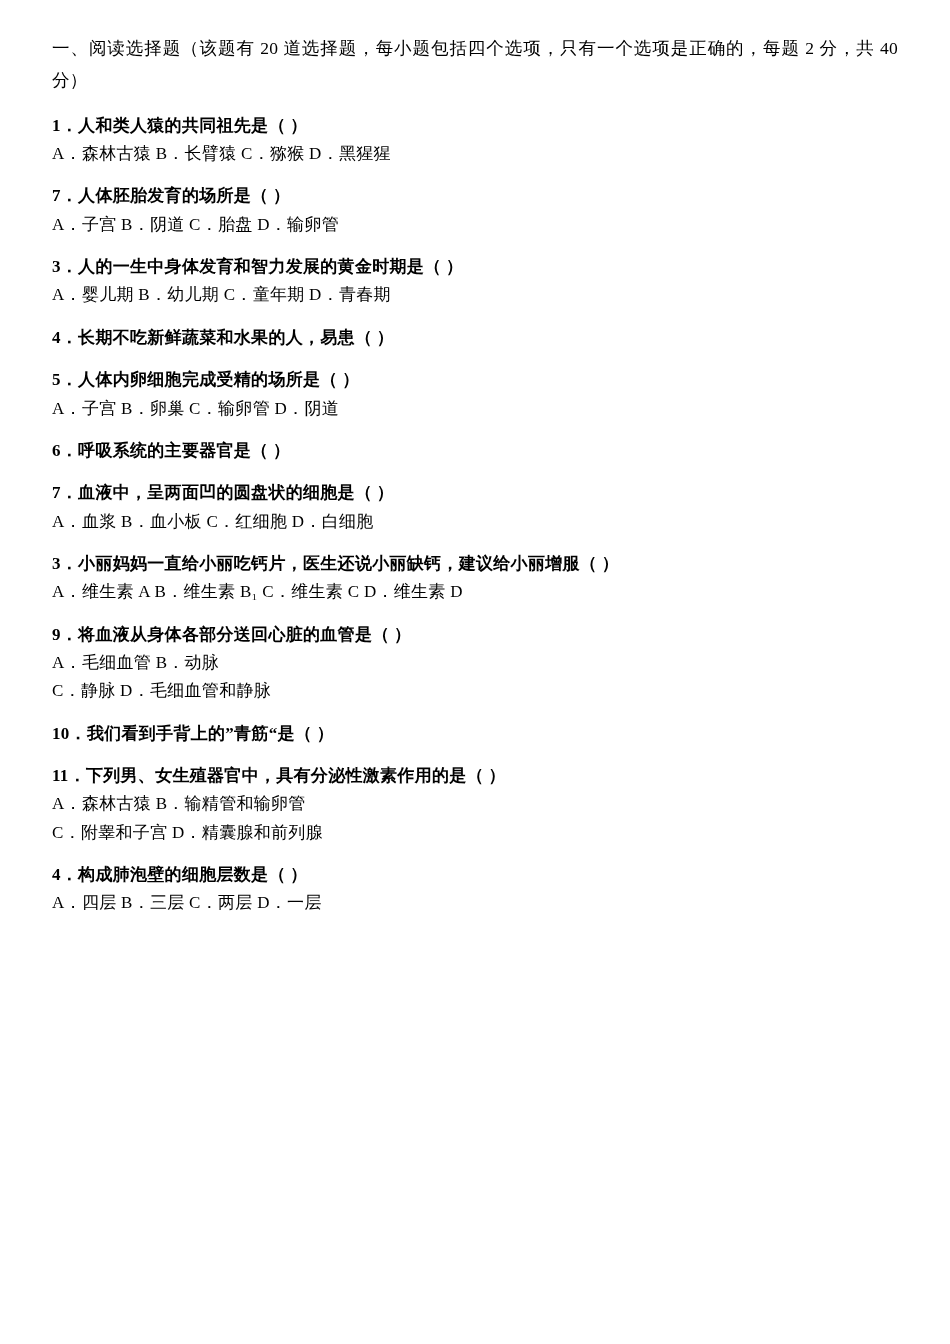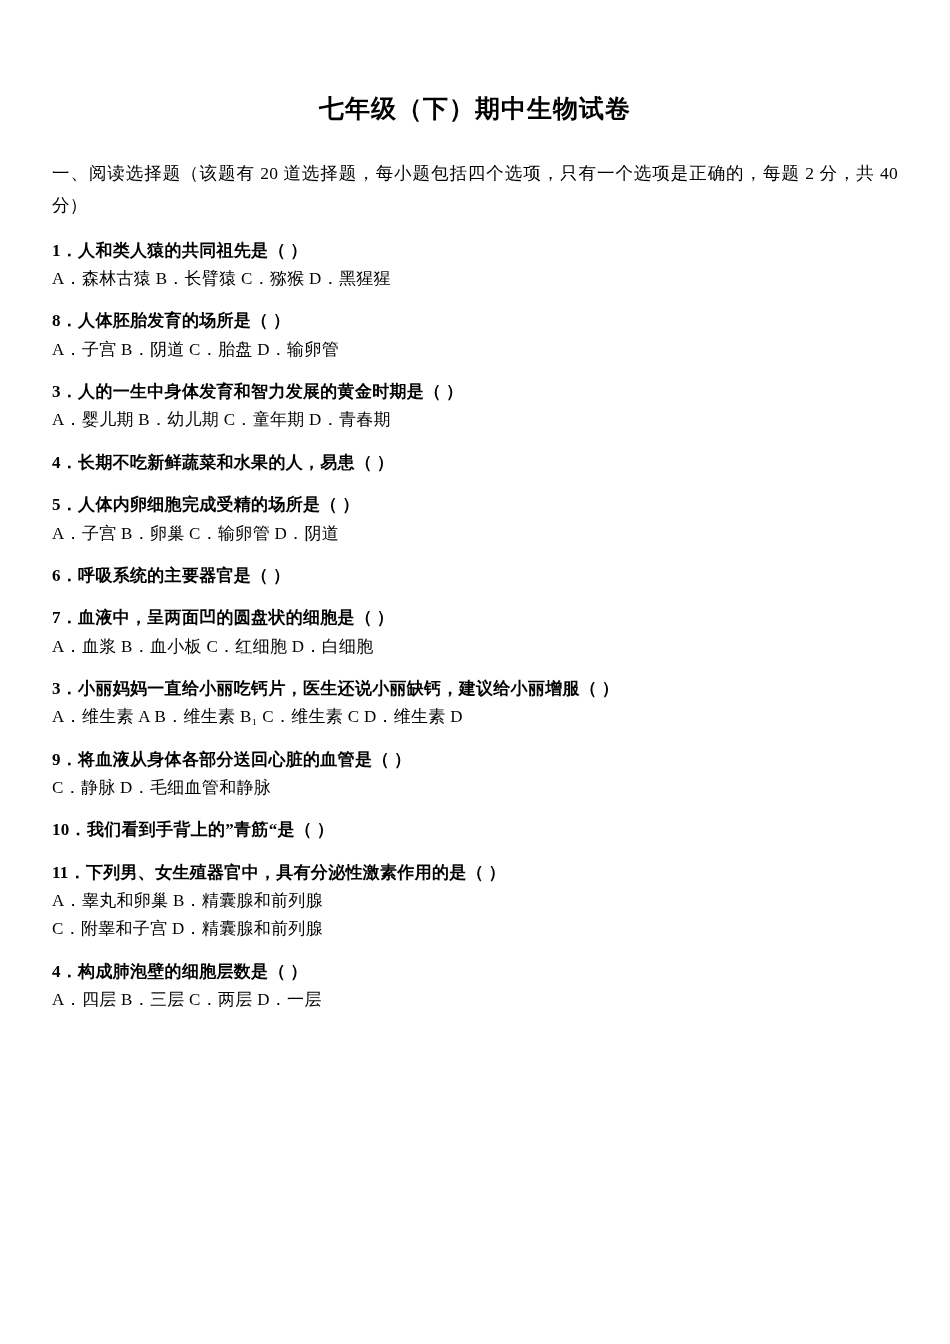--- a/index.html
+++ b/index.html
@@ -49,54 +49,54 @@
     line-height: 1.55;
     margin-top: 2px;
     letter-spacing: 0.3px;
   }
 </style>
 </head>
 <body>
 
 <div class="page">
 
-  <div class="doc-title">七年级（下）期中生物试卷</div>
 
   <div class="section-head">一、阅读选择题（该题有 20 道选择题，每小题包括四个选项，只有一个选项是正确的，每题 2 分，共 40 分）</div>
 
   <div>
 
     <div class="q-line">1．人和类人猿的共同祖先是（      ）</div>
     <div class="opt-line">A．森林古猿 B．长臂猿  C．猕猴 D．黑猩猩</div>
 
-    <div class="q-line">8．人体胚胎发育的场所是（      ）</div>
+    <div class="q-line">7．人体胚胎发育的场所是（      ）</div>
     <div class="opt-line">A．子宫 B．阴道 C．胎盘 D．输卵管</div>
 
     <div class="q-line">3．人的一生中身体发育和智力发展的黄金时期是（      ）</div>
     <div class="opt-line">A．婴儿期  B．幼儿期  C．童年期  D．青春期</div>
 
     <div class="q-line">4．长期不吃新鲜蔬菜和水果的人，易患（      ）</div>
 
     <div class="q-line">5．人体内卵细胞完成受精的场所是（      ）</div>
     <div class="opt-line">A．子宫 B．卵巢 C．输卵管  D．阴道</div>
 
     <div class="q-line">6．呼吸系统的主要器官是（      ）</div>
 
     <div class="q-line">7．血液中，呈两面凹的圆盘状的细胞是（      ）</div>
     <div class="opt-line">A．血浆 B．血小板  C．红细胞  D．白细胞</div>
 
     <div class="q-line">3．小丽妈妈一直给小丽吃钙片，医生还说小丽缺钙，建议给小丽增服（      ）</div>
     <div class="opt-line">A．维生素 A B．维生素 B₁ C．维生素 C D．维生素 D</div>
 
     <div class="q-line">9．将血液从身体各部分送回心脏的血管是（      ）</div>
+    <div class="opt-line">A．毛细血管 B．动脉</div>
     <div class="opt-line">C．静脉 D．毛细血管和静脉</div>
 
     <div class="q-line">10．我们看到手背上的”青筋“是（      ）</div>
 
     <div class="q-line">11．下列男、女生殖器官中，具有分泌性激素作用的是（      ）</div>
-    <div class="opt-line">A．睾丸和卵巢  B．精囊腺和前列腺</div>
+    <div class="opt-line">A．森林古猿  B．输精管和输卵管</div>
     <div class="opt-line">C．附睾和子宫  D．精囊腺和前列腺</div>
 
     <div class="q-line">4．构成肺泡壁的细胞层数是（      ）</div>
     <div class="opt-line">A．四层 B．三层 C．两层 D．一层</div>
 
   </div>
 </div>
 
 </body></html>

